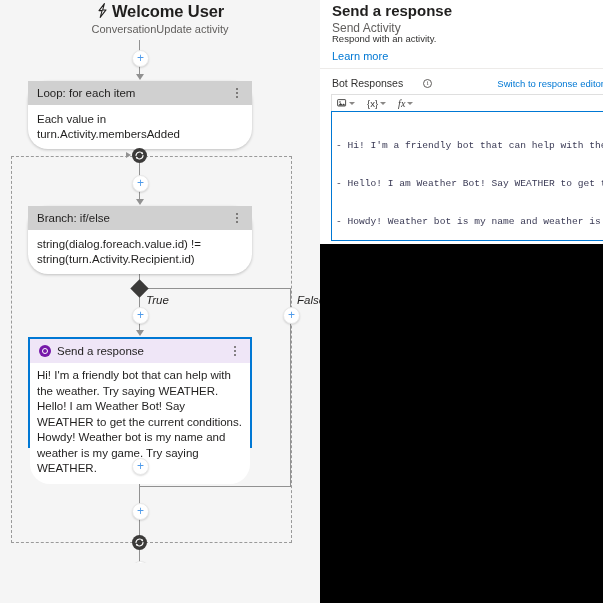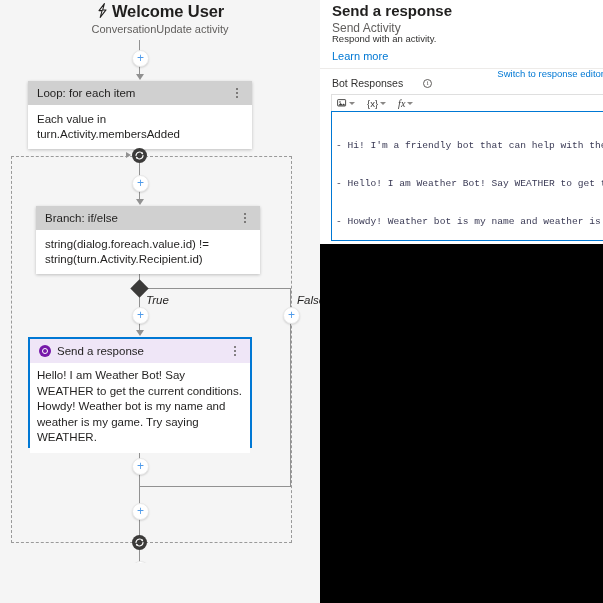--- a/index.html
+++ b/index.html
@@ -45,20 +45,21 @@
     color:#4f9bea;font-size:12px;line-height:1;font-weight:400;
     z-index:6;
   }
   .plus span{display:block;margin-top:-1px;}
 
   
   .card{
     position:absolute;background:#ffffff;
     box-shadow:0 1px 3px rgba(0,0,0,.22);
     z-index:5;
+    border-radius:20px;
   }
   .card-head{
     background:#d0d0d0;height:24px;display:flex;align-items:center;
     padding:0 8px 0 9px;font-size:11.5px;color:#201f1e;
   }
   .card-head.purple{background:#efe6f7;}
   .card-head .ttl{flex:1;white-space:nowrap;overflow:hidden;text-overflow:ellipsis;}
   .kebab{
     width:14px;height:16px;display:flex;flex-direction:column;
     align-items:center;justify-content:center;gap:2px;cursor:pointer;
@@ -137,21 +138,21 @@
   .p-field-label{
     position:absolute;left:12px;top:77px;font-size:10.5px;color:#323130;
     display:flex;align-items:center;gap:20px;
   }
   .info-ico{
     width:9px;height:9px;border-radius:50%;border:1px solid #605e5c;
     box-sizing:border-box;font-size:7px;line-height:7px;text-align:center;color:#605e5c;
     font-family:"Liberation Serif", serif;
   }
   .p-switch{
-    position:absolute;right:-1px;top:68px;font-size:9.5px;color:#0078d4;
+    position:absolute;right:-1px;top:78px;font-size:9.5px;color:#0078d4;
     cursor:pointer;white-space:nowrap;
   }
 
   .editor-toolbar{
     position:absolute;left:11px;top:94px;width:281px;height:18px;
     background:#ffffff;border:1px solid #dfdfdf;border-bottom:none;box-sizing:border-box;
     display:flex;align-items:center;padding-left:5px;gap:3px;
   }
   .tb-group{display:flex;align-items:center;gap:2px;margin-right:9px;cursor:pointer;}
   .tb-ico{font-size:9.5px;color:#3b3a39;line-height:1;}
@@ -226,21 +227,21 @@
   </div>
   <div class="arrow-right" style="left:126px;top:152px;"></div>
 
   <div class="vline" style="left:139px;top:163px;height:17px;"></div>
   <div class="plus" style="left:132px;top:175px;">
       <span>+</span>
     </div>
   <div class="vline" style="left:139px;top:190px;height:11px;"></div>
   <div class="arrow-d" style="left:136px;top:199px;"></div>
 
-  <div class="card" style="left:36px;top:206px;width:224px;">
+  <div class="card" style="left:28px;top:206px;width:224px;">
     <div class="card-head">
       <span class="ttl">Branch: if/else</span>
       <span class="kebab">
           <i></i>
           <i></i>
           <i></i>
         </span>
     </div>
     <div class="card-body">string(dialog.foreach.value.id) != string(turn.Activity.Recipient.id)</div>
   </div>
@@ -270,20 +271,21 @@
     <div class="card-head purple">
       <span class="node-ico"></span>
       <span class="ttl">Send a response</span>
       <span class="kebab">
           <i></i>
           <i></i>
           <i></i>
         </span>
     </div>
     <div class="card-body resp">
+      <div> Hi! I'm a friendly bot that can help with the weather. Try saying WEATHER.</div>
       <div> Hello! I am Weather Bot! Say WEATHER to get the current conditions.</div>
       <div> Howdy! Weather bot is my name and weather is my game. Try saying WEATHER.</div>
     </div>
   </div>
 
   <div class="vline" style="left:139px;top:448px;height:20px;"></div>
   <div class="plus" style="left:132px;top:458px;">
       <span>+</span>
     </div>
   <div class="vline" style="left:139px;top:473px;height:14px;"></div>

